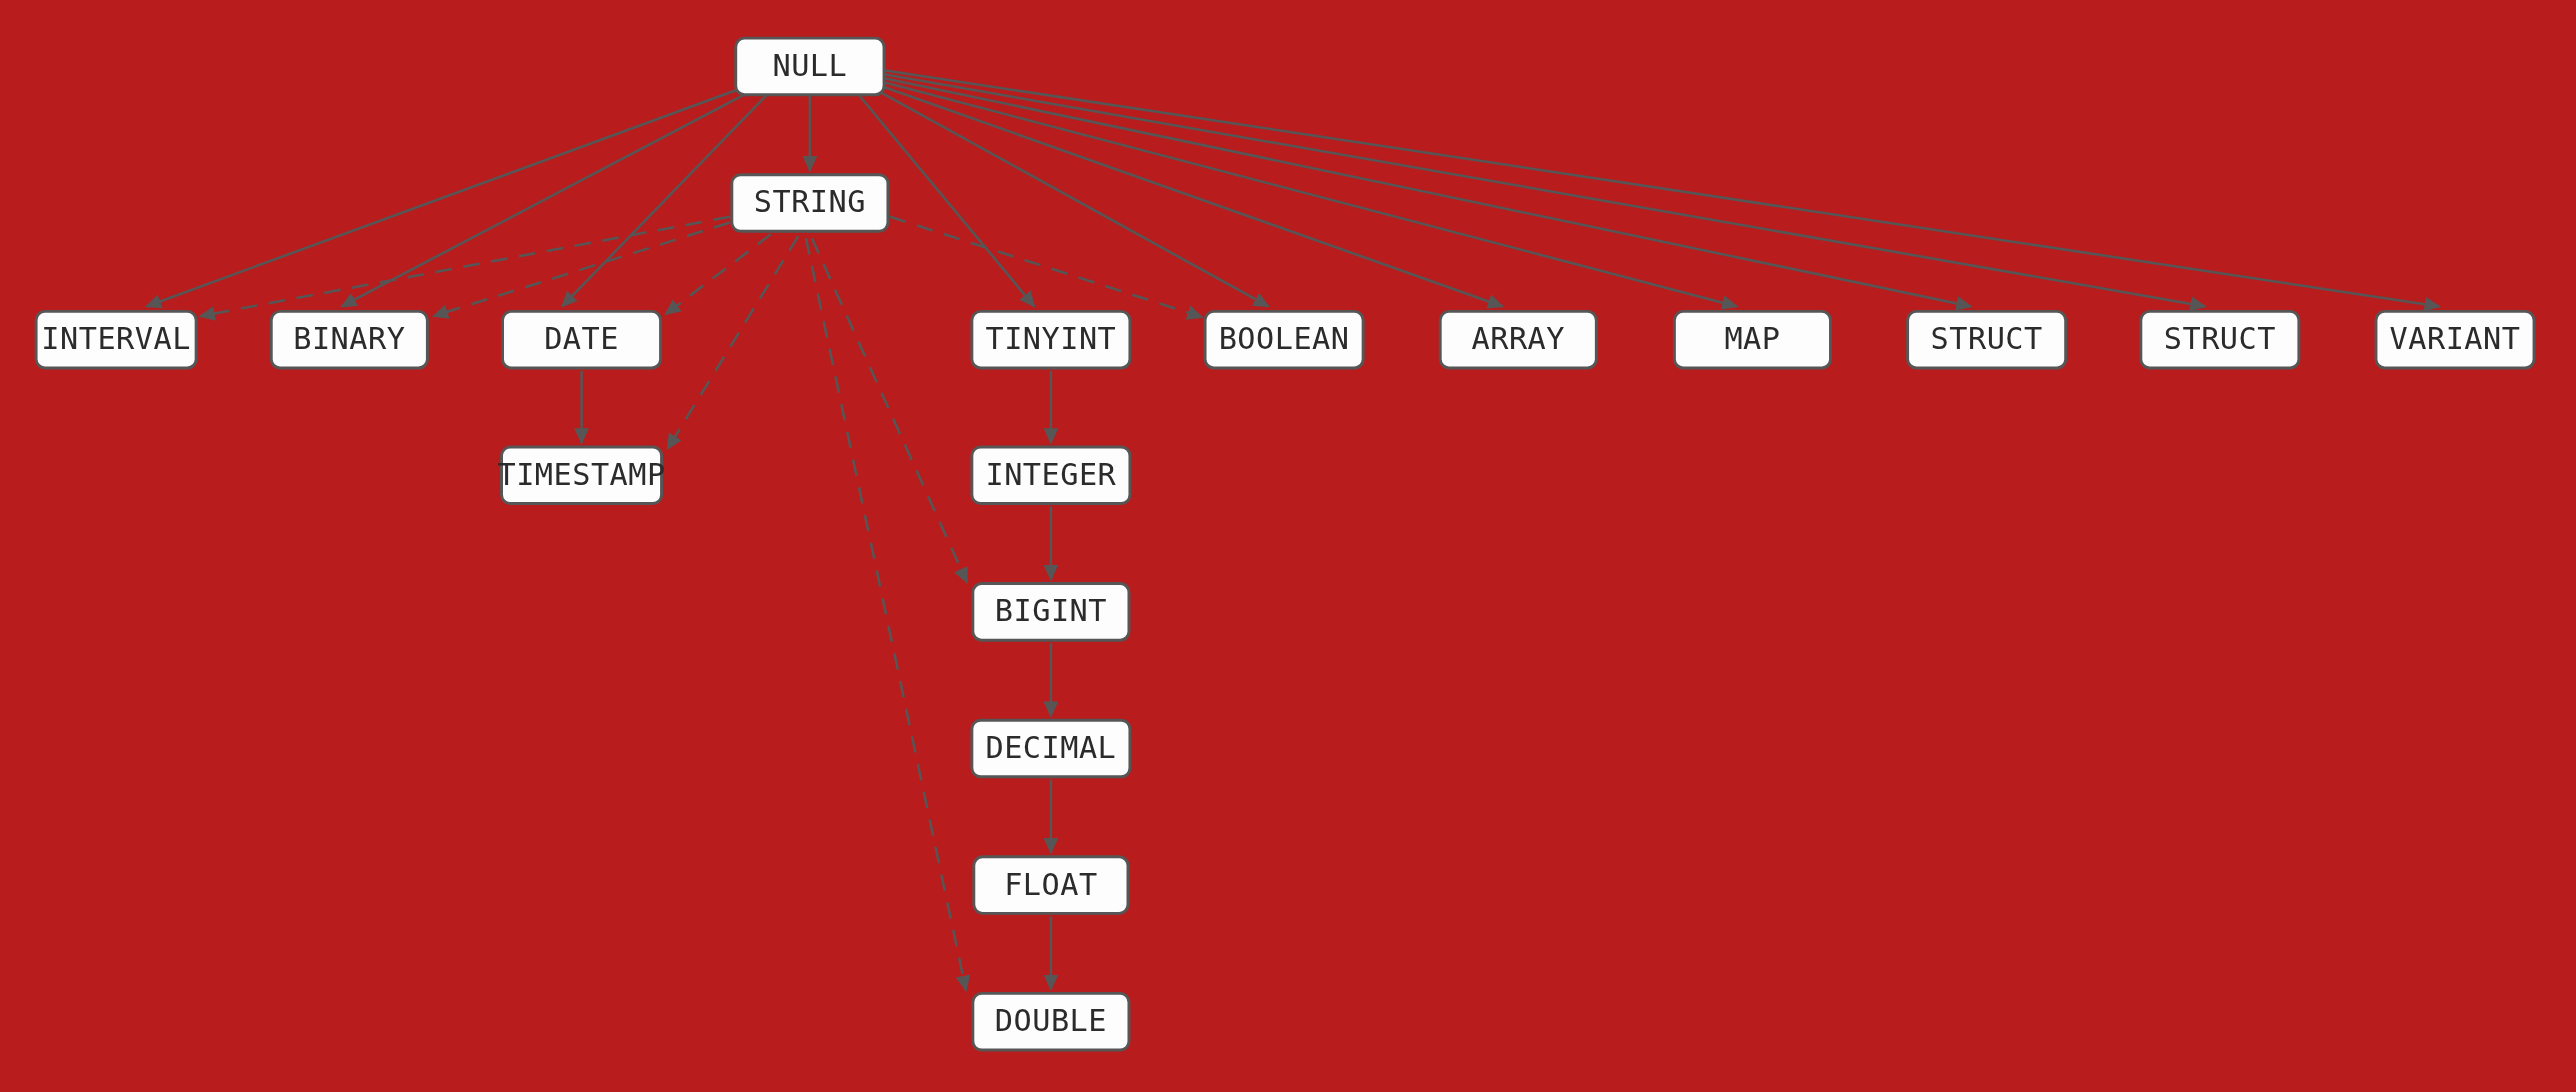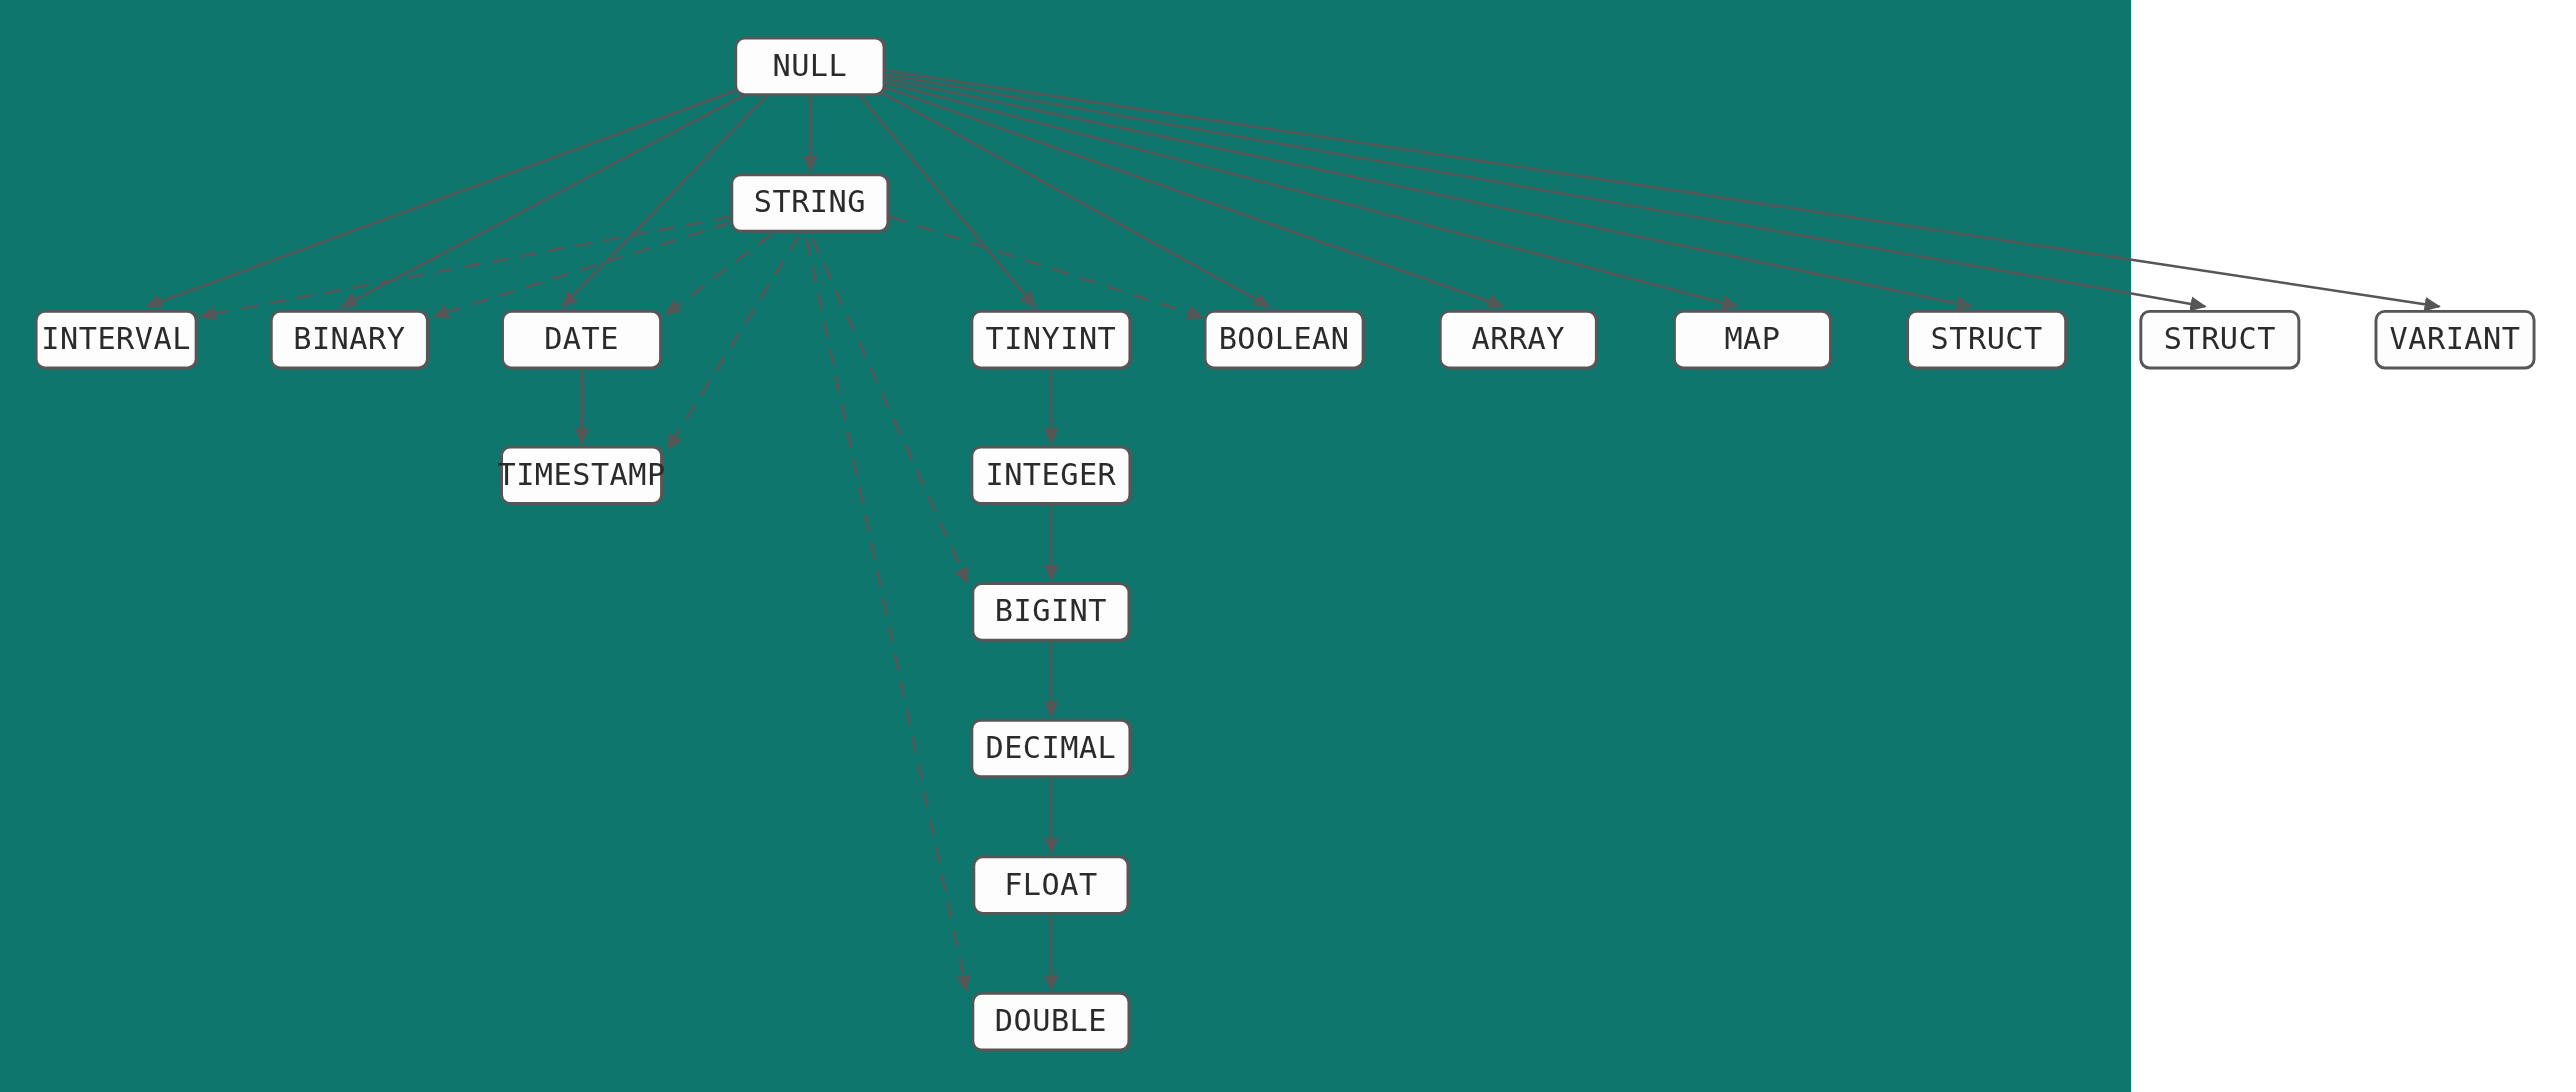--- a/index.html
+++ b/index.html
@@ -8,23 +8,23 @@
     background: #ffffff;
   }
   body {
     width: 2576px;
     height: 1093px;
     font-family: "DejaVu Sans Mono", monospace;
     overflow: hidden;
   }
   #graph-root {
     position: relative;
-    width: 2131px;
+    width: 2576px;
     height: 1093px;
-    background: #0f766e;
+    background: #b91c1c;
   }
   svg#type-graph {
     display: block;
     width: 2576px;
     height: 1093px;
   }
   .node-box {
     fill: #fdfdfd;
     stroke: #565656;
     stroke-width: 3;

